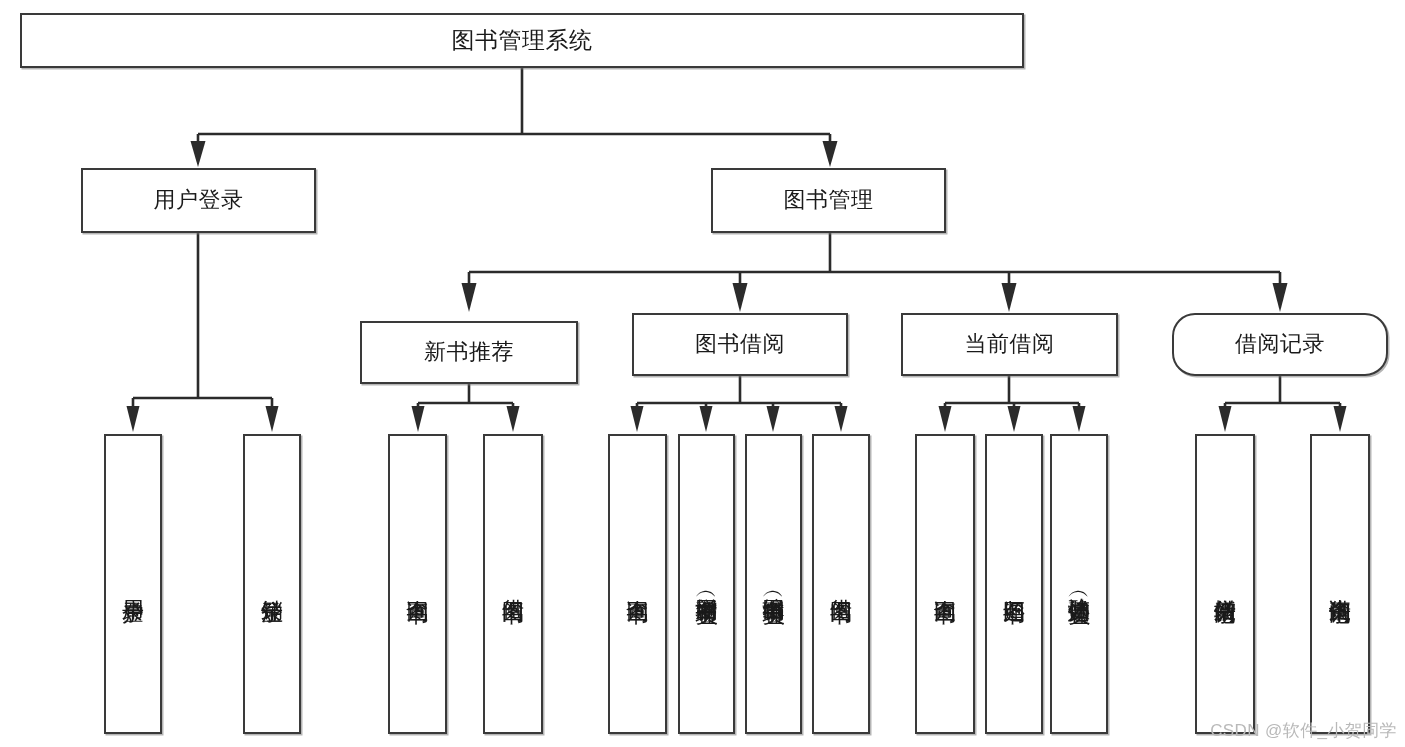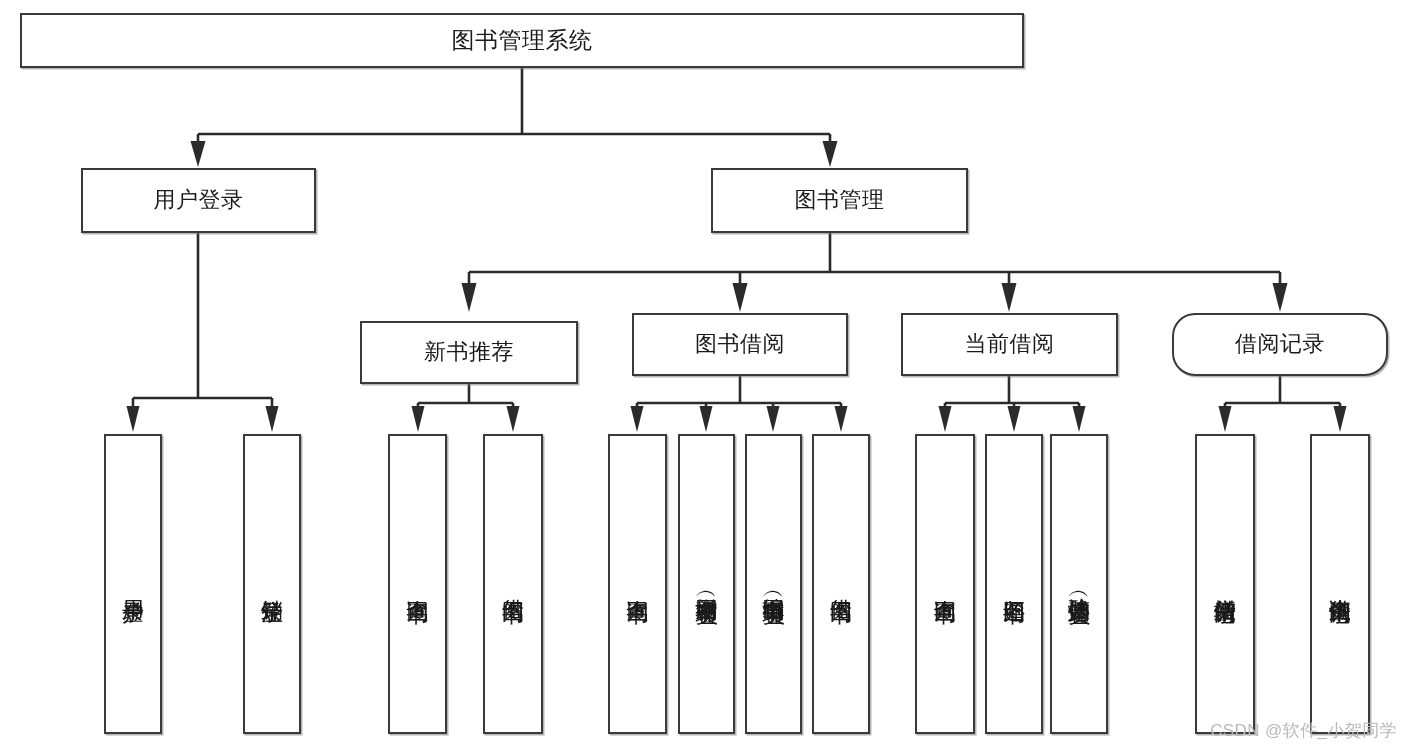--- a/index.html
+++ b/index.html
@@ -155,21 +155,21 @@
     </g>
   </svg>
 
   <div class="node root horiz" style="left:20px; top:13px; width:1004px; height:55px;">
     <span class="label">图书管理系统</span>
   </div>
 
   <div class="node horiz" style="left:81px; top:168px; width:235px; height:65px;">
     <span class="label">用户登录</span>
   </div>
-  <div class="node horiz" style="left:711px; top:168px; width:257px; height:65px;">
+  <div class="node horiz" style="left:711px; top:168px; width:235px; height:65px;">
     <span class="label">图书管理</span>
   </div>
 
   <div class="node horiz" style="left:360px; top:313px; width:218px; height:63px;margin-top:8px;">
     <span class="label">新书推荐</span>
   </div>
   <div class="node horiz" style="left:901px; top:313px; width:217px; height:63px;">
     <span class="label">当前借阅</span>
   </div>
   <div class="node horiz" style="left:632px; top:313px; width:216px; height:63px;">

